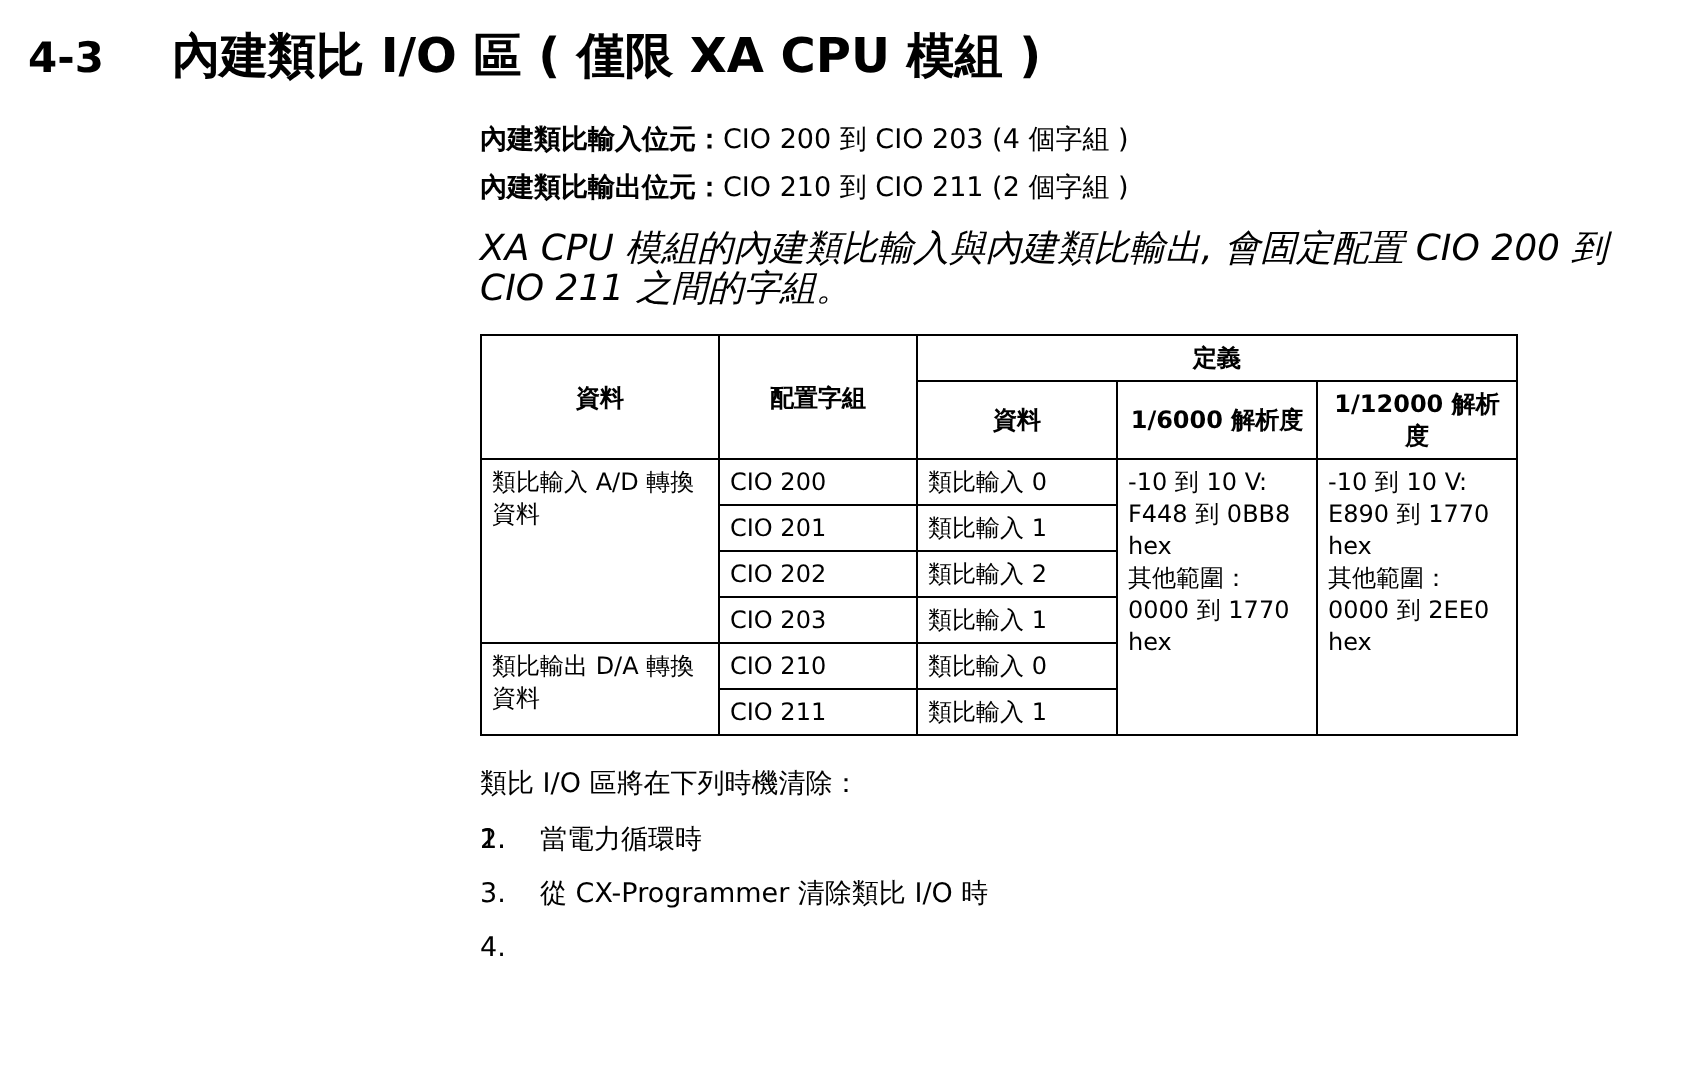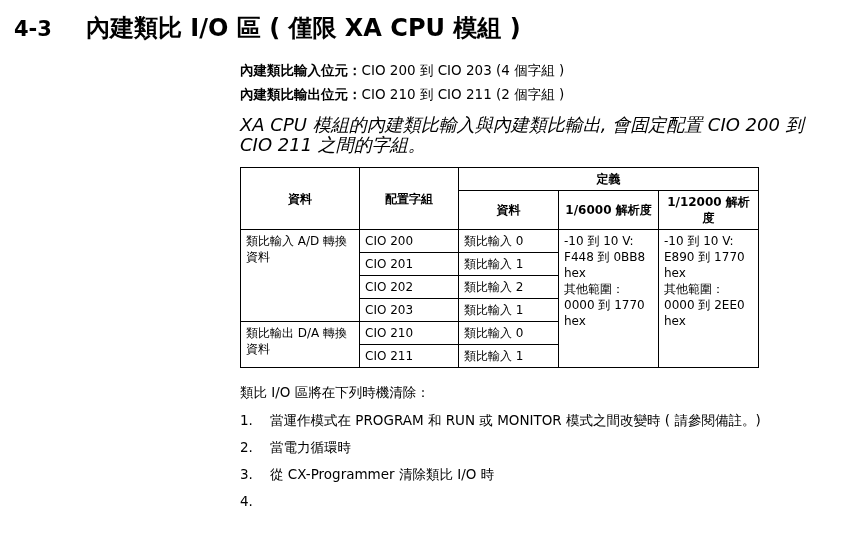--- a/index.html
+++ b/index.html
@@ -181,21 +181,20 @@
           <td>類比輸入 1</td>
         </tr>
       </tbody>
     </table>
 
     <div class="after-table">類比 I/O 區將在下列時機清除：</div>
 
     <ol class="notes">
       <li>
         <span class="num">1.</span>
-        <span>當運作模式在 PROGRAM 和 RUN 或 MONITOR 模式之間改變時 ( 請參閱備註。)</span>
       </li>
       <li>
         <span class="num">2.</span>
         <span>當電力循環時</span>
       </li>
       <li>
         <span class="num">3.</span>
         <span>從 CX-Programmer 清除類比 I/O 時</span>
       </li>
       <li>

